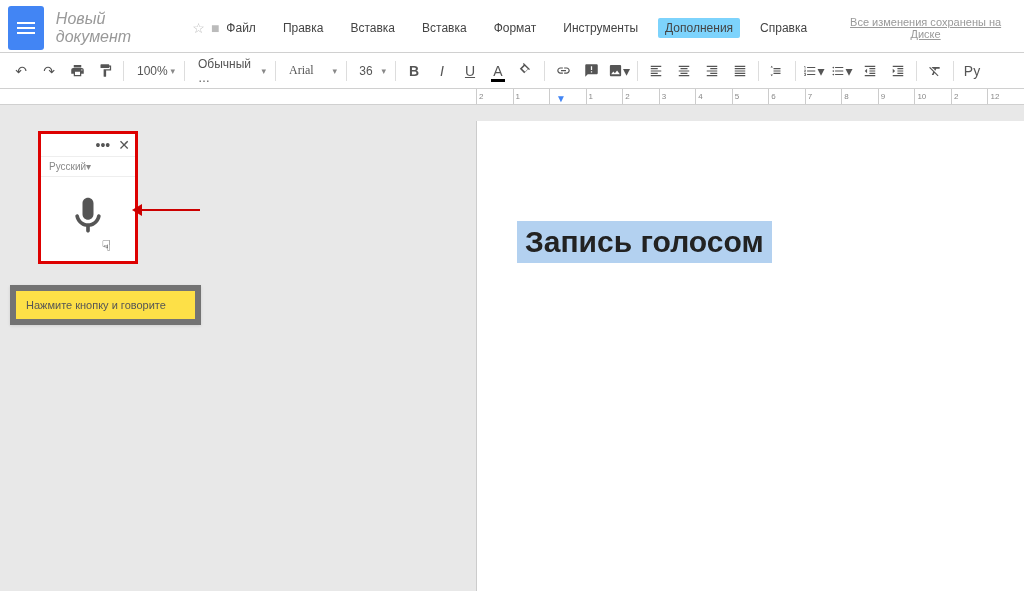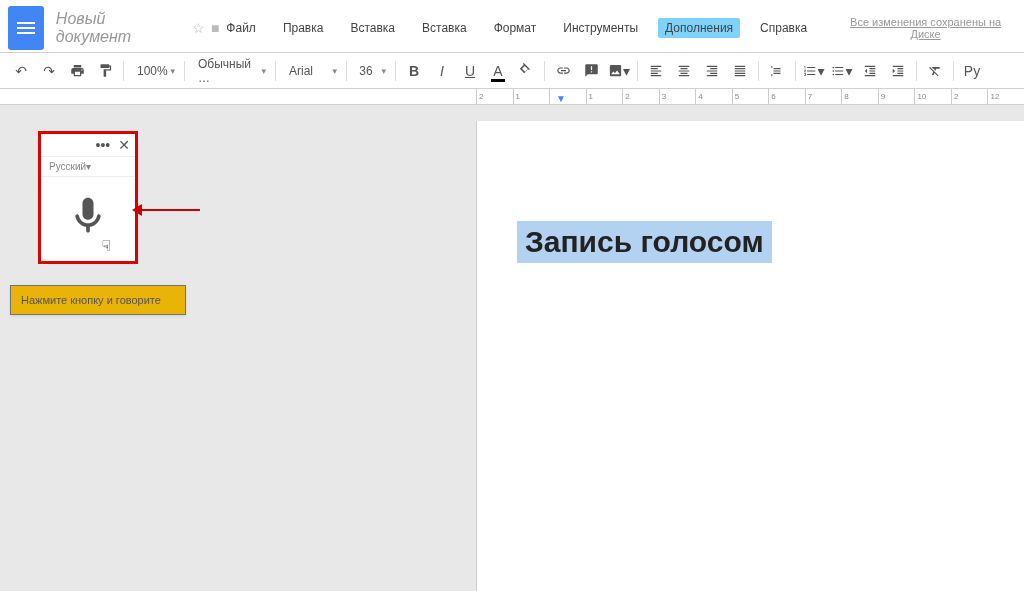--- a/index.html
+++ b/index.html
@@ -19,21 +19,21 @@
 .menubar-item.active { background: #7dd3fc; }
 .save-status { color: #999; margin-left: 8px; text-decoration: underline; font-size: 11px; text-align: center; }
 
 .toolbar { display: flex; align-items: center; background: #fff; border-bottom: 1px solid #d0d0d0; padding: 4px 8px; gap: 2px; height: 36px; }
 .tb-btn { width: 26px; height: 26px; display: flex; align-items: center; justify-content: center; color: #555; font-size: 14px; cursor: pointer; border-radius: 2px; }
 .tb-sep { width: 1px; height: 20px; background: #ddd; margin: 0 3px; }
 .tb-select { height: 26px; padding: 0 18px 0 8px; font-size: 12px; color: #555; border: none; background: transparent; cursor: pointer; position: relative; display: flex; align-items: center; }
 .tb-select::after { content: "▾"; position: absolute; right: 4px; font-size: 9px; color: #888; }
 .tb-zoom { width: 50px; }
 .tb-style { width: 80px; }
-.tb-font { width: 60px; }
+.tb-font { width: 60px; font-family: Liberation Serif, serif; }
 .tb-size { width: 38px; text-align: center; justify-content: center; }
 .bold { font-weight: bold; }
 .italic { font-style: italic; }
 .underline { text-decoration: underline; }
 .color-a { position: relative; }
 .color-a::after { content: ""; position: absolute; bottom: 2px; left: 6px; right: 6px; height: 3px; background: #000; }
 
 .ruler { height: 16px; background: #fff; border-bottom: 1px solid #d0d0d0; font-size: 8px; color: #888; position: relative; padding-left: 476px; overflow: hidden; }
 .ruler-ticks { display: flex; }
 .ruler-tick { width: 37px; border-left: 1px solid #ccc; padding-left: 2px; height: 16px; line-height: 16px; }
@@ -43,21 +43,21 @@
 .page { position: absolute; left: 476px; top: 16px; width: 548px; height: 100%; background: #fff; border-left: 1px solid #ccc; padding: 100px 40px; }
 .doc-text { font-size: 30px; font-weight: bold; background: #b3d1f0; display: inline-block; padding: 4px 8px; color: #222; }
 
 .voice-panel { position: absolute; left: 38px; top: 26px; width: 100px; background: #fff; border: 3px solid #d00; }
 .voice-header { display: flex; justify-content: flex-end; align-items: center; padding: 3px 5px; gap: 8px; font-size: 14px; color: #555; }
 .voice-lang { display: flex; align-items: center; padding: 4px 8px; font-size: 10px; color: #888; border-bottom: 1px solid #eee; border-top: 1px solid #eee; }
 .voice-mic { display: flex; align-items: center; justify-content: center; padding: 12px 0 18px 0; position: relative; }
 .mic-svg { width: 44px; height: 54px; }
 .cursor-hand { position: absolute; right: 24px; bottom: 6px; font-size: 15px; }
 
-.voice-tooltip { position: absolute; left: 10px; top: 180px; width: 176px; background: #eab308; border: 1px solid #737373; padding: 8px 10px; font-size: 11px; color: #555; box-shadow: 0 1px 3px rgba(0,0,0,0.1); }
+.voice-tooltip { position: absolute; left: 10px; top: 180px; width: 191px; background: #fde047; border: 6px solid #737373; padding: 8px 10px; font-size: 11px; color: #555; box-shadow: 0 1px 3px rgba(0,0,0,0.1); }
 
 .callout { position: absolute; left: 200px; top: 86px; width: 234px; height: 38px; background: #fff9c4; border: 2px solid #c00; display: flex; align-items: center; justify-content: center; font-size: 16px; font-weight: bold; color: #333; }
 .arrow-line { position: absolute; left: 138px; top: 104px; width: 62px; height: 2px; background: #c00; }
 .arrow-head { position: absolute; left: 132px; top: 99px; width: 0; height: 0; border-right: 10px solid #c00; border-top: 6px solid transparent; border-bottom: 6px solid transparent; }
 
 svg { display: block; }
 </style>
 </head>
 <body>
 

